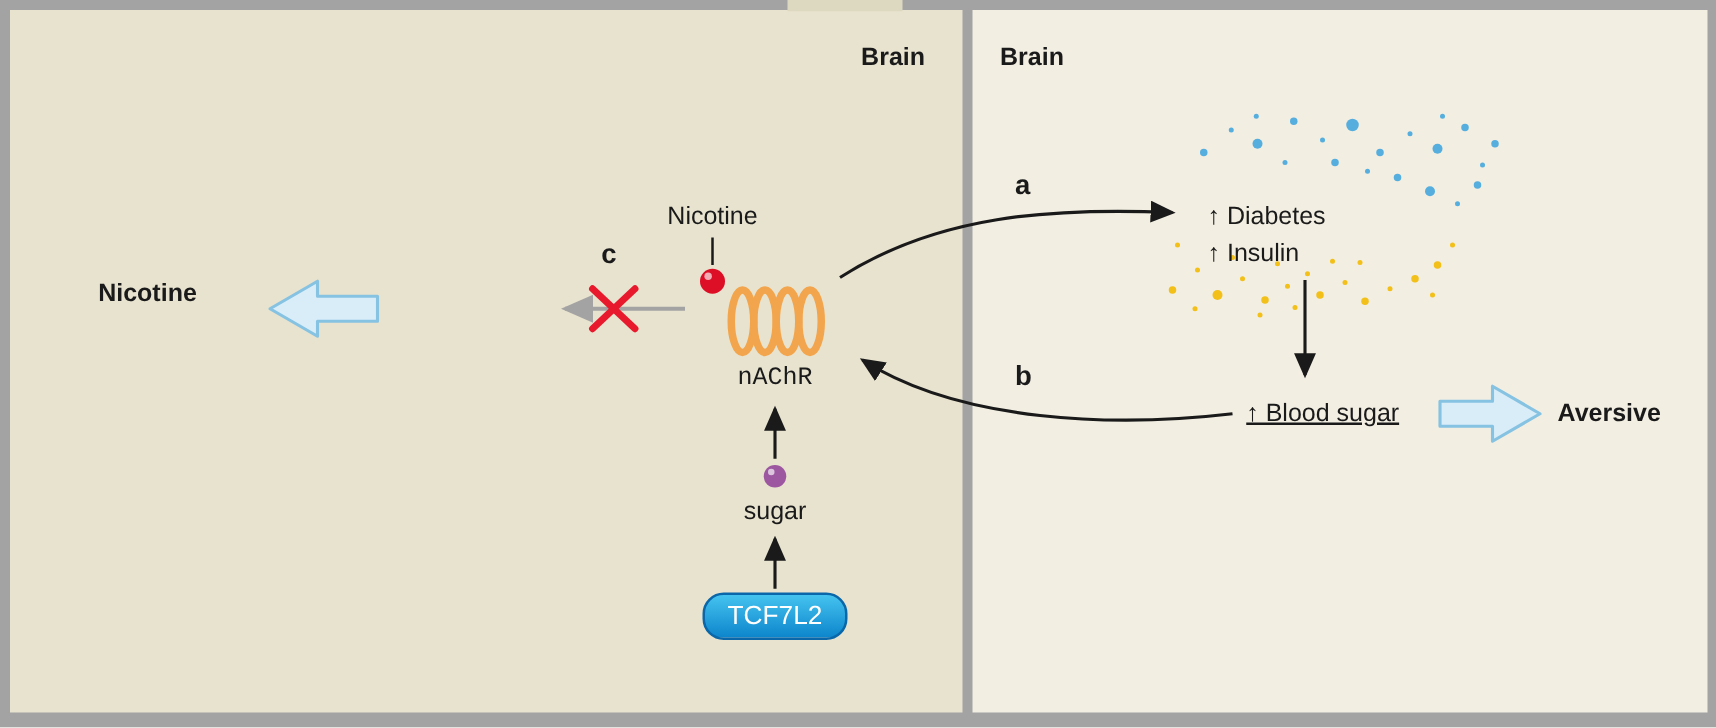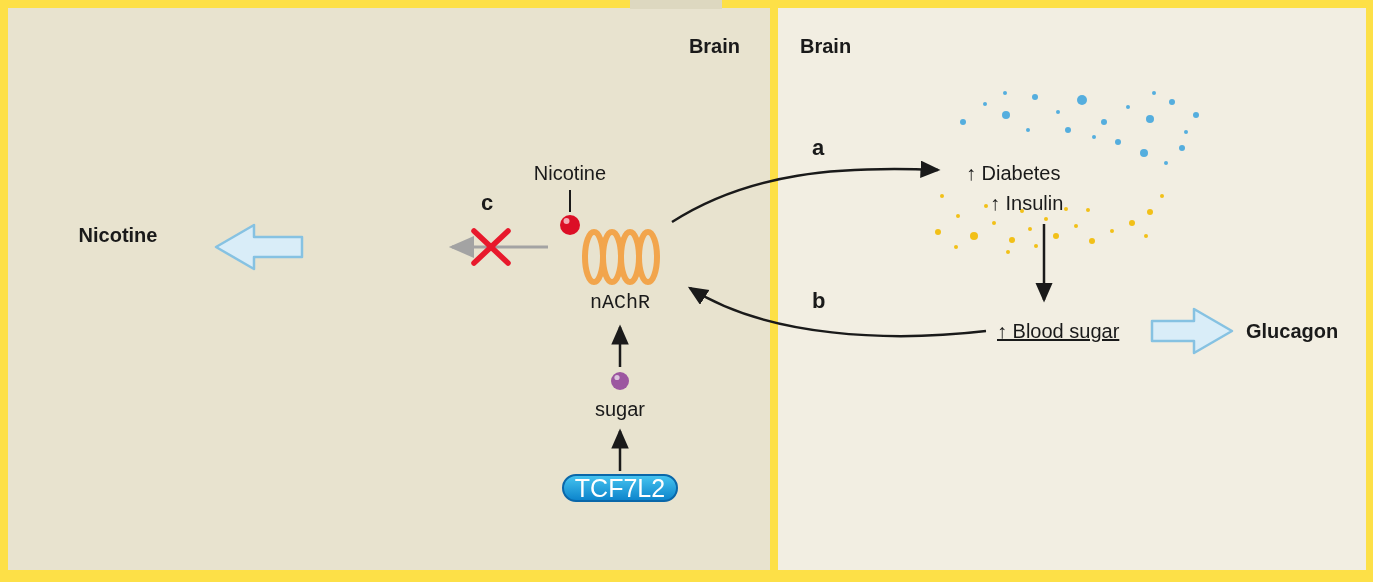--- a/index.html
+++ b/index.html
@@ -15,39 +15,39 @@
     --dot-blue:#55aede;
     --dot-yellow:#f2c018;
     --block-fill:#d9edf8;
     --block-border:#86c2e2;
     --x-red:#e8192c;
     --gray-arrow:#a3a3a3;
     --ink:#1a1a1a;
   }
   html,body{margin:0;padding:0;background:#ffffff;}
   .stage{
-    position:relative;width:1373px;height:582px;background:#fde047;
+    position:relative;width:1373px;height:582px;background:#a3a3a3;
     font-family:"Liberation Sans","DejaVu Sans",sans-serif;color:var(--ink);
     overflow:hidden;
   }
   .panel{position:absolute;top:8px;height:562px;}
   .panel-left{left:8px;width:762px;background:var(--panel-left-bg);}
   .panel-right{left:778px;width:588px;background:var(--panel-right-bg);}
   .notch{position:absolute;left:630px;top:0;width:92px;height:9px;background:var(--notch-bg);}
   svg.gfx{position:absolute;left:0;top:0;width:1373px;height:582px;pointer-events:none;}
   .lbl{position:absolute;font-size:20px;line-height:26px;white-space:nowrap;}
   .lbl.center{text-align:center;white-space:normal;}
   .bold{font-weight:700;}
   .path-letter{font-size:22px;font-weight:700;}
   .tcf-box{
-    position:absolute;left:562px;top:474px;width:116px;height:28px;
+    position:absolute;left:562px;top:474px;width:116px;height:38px;
     background:linear-gradient(180deg,var(--tcf-top),var(--tcf-bottom));
     border:2px solid var(--tcf-border);border-radius:17px;
     display:flex;align-items:center;justify-content:center;
-    color:#ffffff;font-size:25px;box-sizing:border-box;
+    color:#ffffff;font-size:21px;box-sizing:border-box;
   }
   
   .arrow-black{stroke:var(--ink);stroke-width:2.5;fill:none;}
   .line-thin{stroke:var(--ink);stroke-width:2;fill:none;}
   .arrow-gray{stroke:var(--gray-arrow);stroke-width:3.2;fill:none;}
   .mk-black{fill:var(--ink);}
   .mk-gray{fill:var(--gray-arrow);}
   .receptor{stroke:var(--receptor-orange);stroke-width:6;fill:none;stroke-linecap:round;}
   .ball-nicotine{fill:var(--nicotine-red);}
   .ball-camp{fill:var(--camp-purple);}
@@ -178,17 +178,17 @@
 
 
   <div class="lbl center bold" style="left:28px;top:222px;width:180px;">
     <div>Nicotine</div>
   </div>
 
   <div class="lbl path-letter" style="left:812px;top:135px;">a</div>
   <div class="lbl path-letter" style="left:812px;top:288px;">b</div>
 
   <div class="lbl" style="left:966px;top:160px;">↑ Diabetes</div>
-  <div class="lbl" style="left:966px;top:190px;margin-left:24px;">↑ Insulin</div>
+  <div class="lbl" style="left:966px;top:190px;">↑ Insulin</div>
   <div class="lbl" style="left:997px;top:318px;text-decoration:underline;">↑ Blood sugar</div>
-  <div class="lbl bold" style="left:1246px;top:318px;">Glucagon</div>
+  <div class="lbl bold" style="left:1246px;top:318px;">Aversive</div>
 
 </div>
 
 </body></html>

